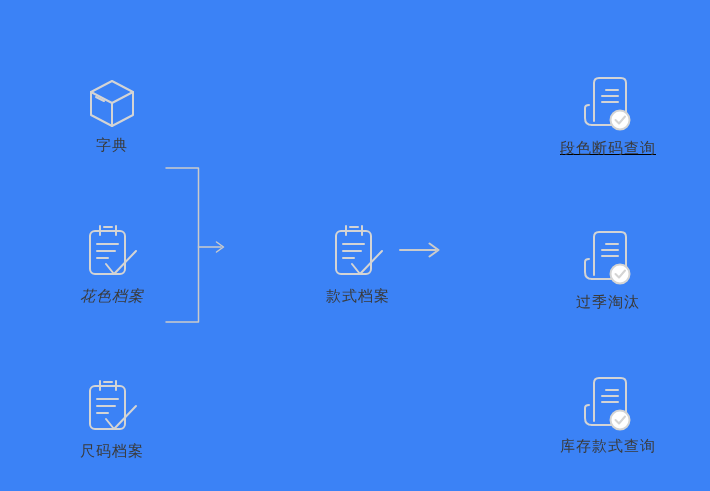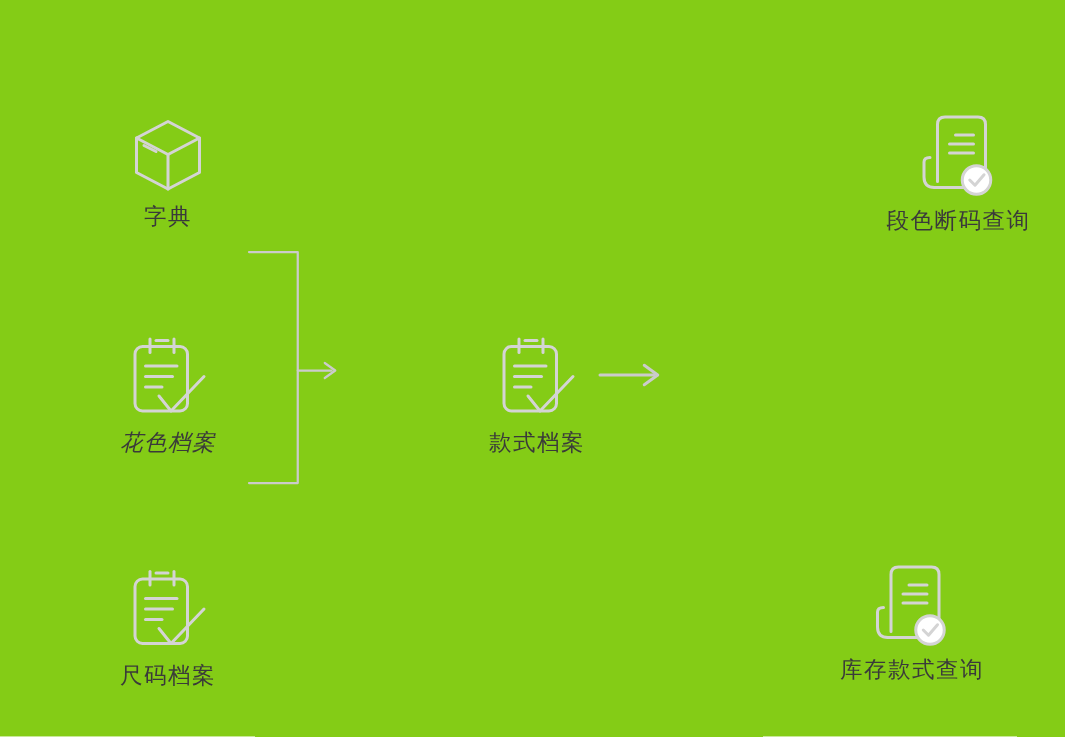--- a/index.html
+++ b/index.html
@@ -1,20 +1,20 @@
 <!DOCTYPE html>
 <html><head>
 <meta charset="utf-8">
 <style>
   html, body { margin: 0; padding: 0; background: #ffffff; }
   .canvas {
     position: relative;
     width: 710px;
     height: 491px;
-    background: #84cc16;
+    background: #3b82f6;
     overflow: hidden;
     font-family: "Liberation Sans", sans-serif;
   }
   .connectors {
     position: absolute;
     left: 0; top: 0;
     width: 710px; height: 491px;
     pointer-events: none;
   }
   .node {
@@ -47,21 +47,21 @@
     stroke-width: 1.5;
     stroke-linecap: round;
     stroke-linejoin: round;
   }
   .conn.thick { stroke-width: 2; }
   
   .n-dict    { left: 42px;  top: 77px;  }
   .n-pattern { left: 42px;  top: 222px; font-style: italic; }
   .n-size    { left: 42px;  top: 377px; align-items: center; }
   .n-style   { left: 288px; top: 222px; }
-  .n-duanse  { left: 569px; top: 74px;  }
+  .n-duanse  { left: 538px; top: 74px; text-decoration: underline;  }
   .n-guoji   { left: 538px; top: 228px; }
   .n-kucun   { left: 538px; top: 374px; font-family: Liberation Mono, monospace; }
 </style>
 </head>
 <body>
 
 <div class="canvas">
 
   <svg class="connectors" viewBox="0 0 710 491" aria-hidden="true">
     <path class="conn" d="M166 168 H198.5 V322 H166"></path>
@@ -129,20 +129,32 @@
       <path d="M12 51 Q5 51 5 44 L5 34 Q5 31 9 31"></path>
       <path d="M26 16 H38"></path>
       <path d="M22 22 H38"></path>
       <path d="M22 28 H38"></path>
       <circle class="mask" cx="40" cy="46" r="9.5"></circle>
       <path d="M35.5 46 L39 49.5 L45 42.5"></path>
     </svg>
     <div class="label">段色断码查询</div>
   </div>
 
+  <div class="node n-guoji">
+    <svg class="icon" width="56" height="60" viewBox="0 0 56 60">
+      <path d="M14 47 L14 9 Q14 4 19 4 L41 4 Q46 4 46 9 L46 41 Q46 51 36 51 L12 51"></path>
+      <path d="M12 51 Q5 51 5 44 L5 34 Q5 31 9 31"></path>
+      <path d="M26 16 H38"></path>
+      <path d="M22 22 H38"></path>
+      <path d="M22 28 H38"></path>
+      <circle class="mask" cx="40" cy="46" r="9.5"></circle>
+      <path d="M35.5 46 L39 49.5 L45 42.5"></path>
+    </svg>
+    <div class="label">过季淘汰</div>
+  </div>
 
   <div class="node n-kucun">
     <svg class="icon" width="56" height="60" viewBox="0 0 56 60">
       <path d="M14 47 L14 9 Q14 4 19 4 L41 4 Q46 4 46 9 L46 41 Q46 51 36 51 L12 51"></path>
       <path d="M12 51 Q5 51 5 44 L5 34 Q5 31 9 31"></path>
       <path d="M26 16 H38"></path>
       <path d="M22 22 H38"></path>
       <path d="M22 28 H38"></path>
       <circle class="mask" cx="40" cy="46" r="9.5"></circle>
       <path d="M35.5 46 L39 49.5 L45 42.5"></path>

